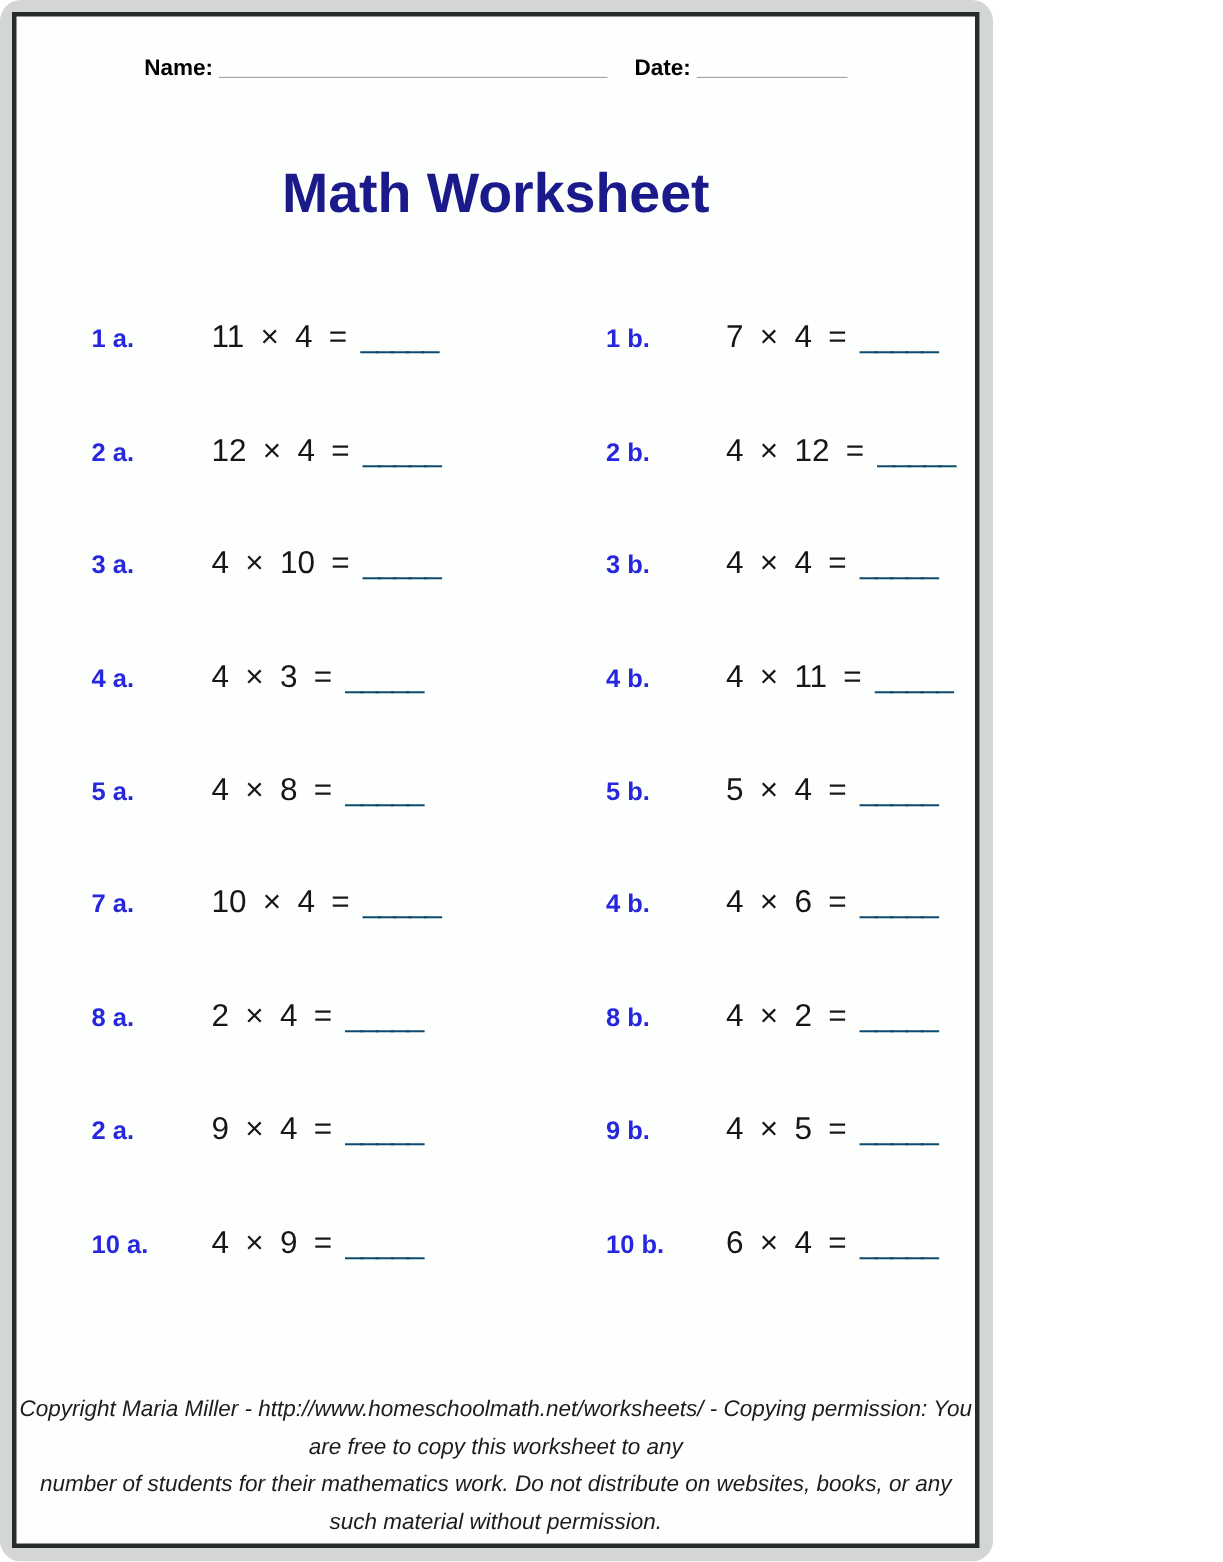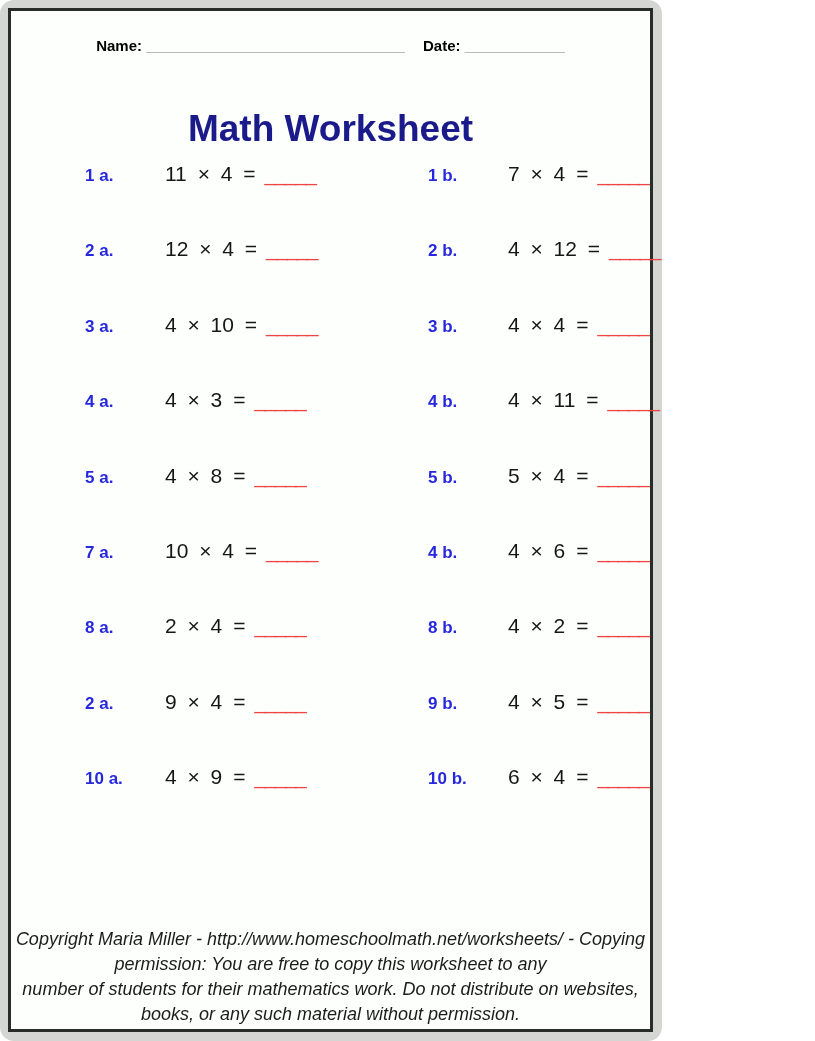--- a/index.html
+++ b/index.html
@@ -42,22 +42,22 @@
     font-size: 37px;
     line-height: 43px;
     font-weight: bold;
     color: #1a1a8a;
     letter-spacing: 0px;
   }
   .problems { margin-top: 12px; }
   .row {
     height: 75.4px;
     display: flex;
-    align-items: flex-start;
-    padding-left: 74px;
+    align-items: flex-end;
+    padding-left: 50px;
   }
   .cell {
     display: flex;
     align-items: baseline;
   }
   .cell-a { flex: 0 0 343px; width: 343px; }
   .cell-b { flex: 1; }
   .plabel {
     flex: 0 0 80px;
     font-size: 17px;
@@ -66,27 +66,27 @@
   }
   .expr {
     font-size: 21px;
     color: #161616;
     word-spacing: 5px;
     white-space: nowrap;
   }
   .blank {
     margin-left: 9px;
     letter-spacing: -1.5px;
-    color: #ef4444;
+    color: #0c4a6e;
   }
   .footer {
     position: absolute;
     left: 0; right: 0; bottom: 2px;
     text-align: center;
-    font-size: 18px;
+    font-size: 15px;
     line-height: 25px;
     font-style: italic;
     color: #1c1c1c;
   }
 </style>
 </head>
 <body>
 
 <div class="canvas">
   <div class="page">

